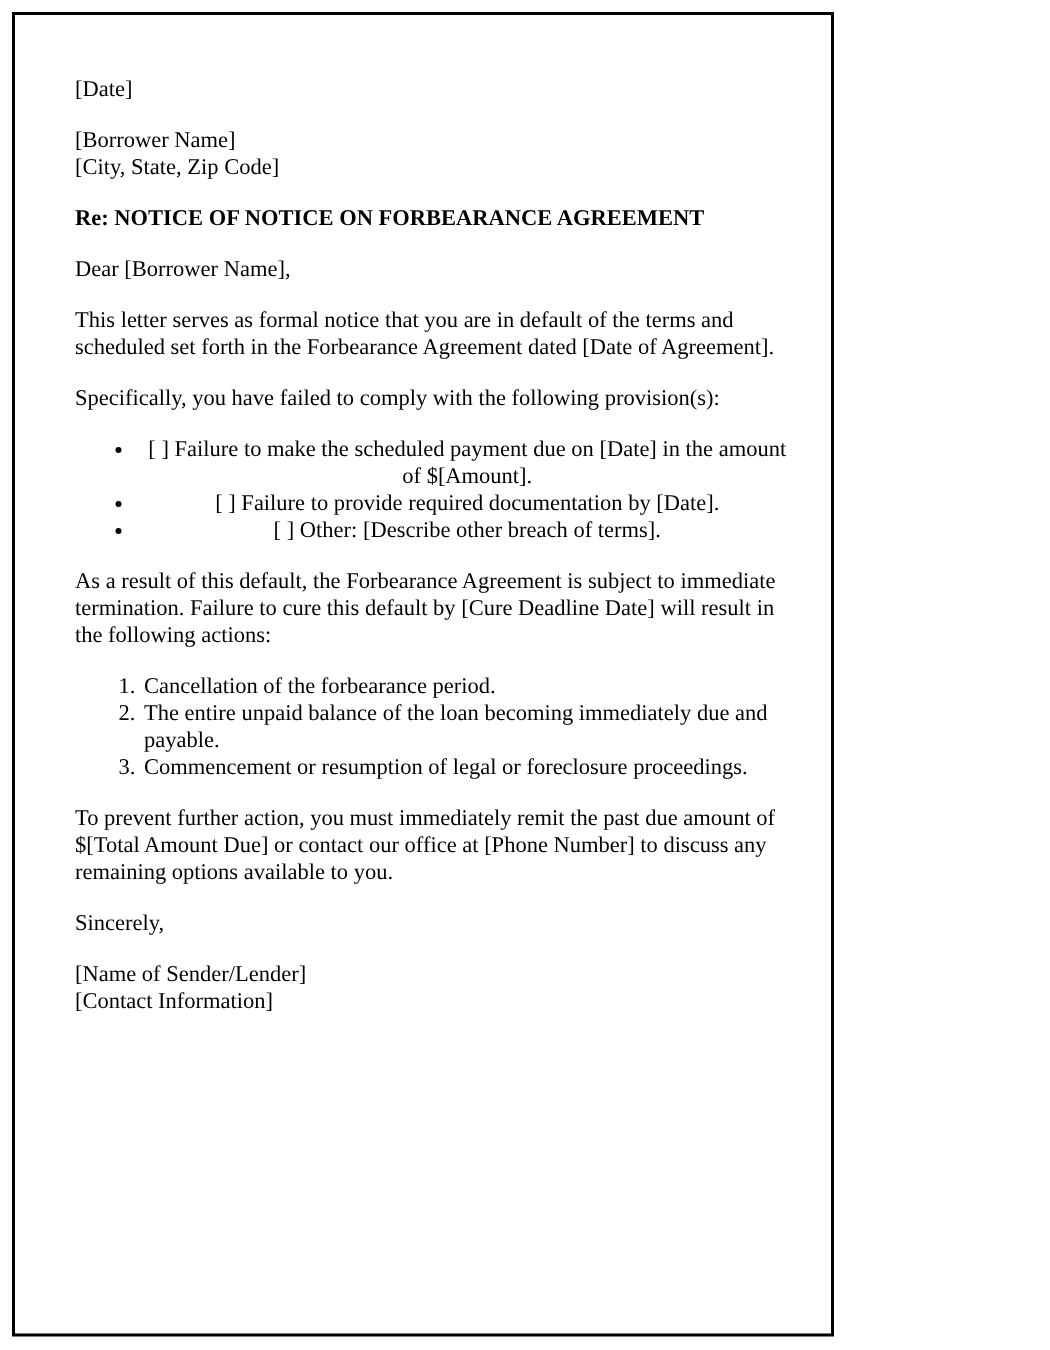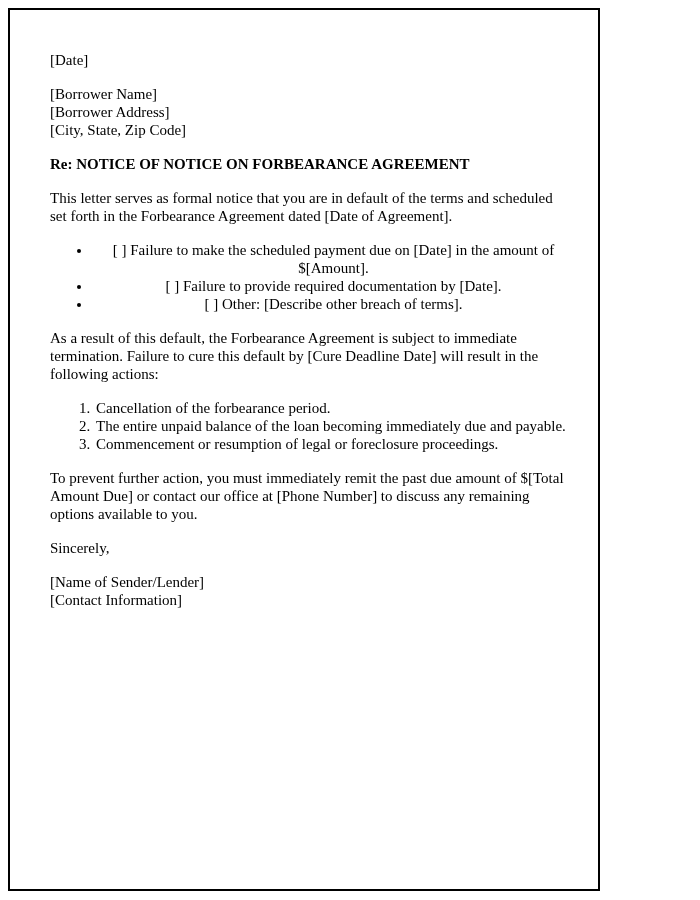--- a/index.html
+++ b/index.html
@@ -8,21 +8,21 @@
     width: 700px;
     height: 900px;
     position: relative;
     font-family: "Liberation Serif", serif;
     color: #000000;
   }
   .page {
     position: absolute;
     left: 8px;
     top: 8px;
-    width: 592px;
+    width: 548px;
     height: 883px;
     border: 2px solid #000000;
     background: #ffffff;
     padding: 41px 25px 40px 40px;
     font-size: 15px;
     line-height: 18px;
   }
   .para { margin: 0 0 16px 0; }
   .subject { font-weight: bold; }
   ul.provisions {
@@ -40,30 +40,31 @@
 </style>
 </head>
 <body>
 
 <div class="page">
 
   <p class="para">[Date]</p>
 
   <div class="para">
     <div>[Borrower Name]</div>
-    <div>[Borrower Address]</div>
     <div>[City, State, Zip Code]</div>
   </div>
 
   <p class="para subject">Re: NOTICE OF NOTICE ON FORBEARANCE AGREEMENT</p>
 
 
+  <p class="para">Dear [Borrower Name],</p>
 
   <p class="para">This letter serves as formal notice that you are in default of the terms and scheduled set forth in the Forbearance Agreement dated [Date of Agreement].</p>
 
+  <p class="para">Specifically, you have failed to comply with the following provision(s):</p>
 
   <ul class="provisions">
     <li>[ ] Failure to make the scheduled payment due on [Date] in the amount of $[Amount].</li>
     <li>[ ] Failure to provide required documentation by [Date].</li>
     <li>[ ] Other: [Describe other breach of terms].</li>
   </ul>
 
   <p class="para">As a result of this default, the Forbearance Agreement is subject to immediate termination. Failure to cure this default by [Cure Deadline Date] will result in the following actions:</p>
 
   <ol class="actions">

